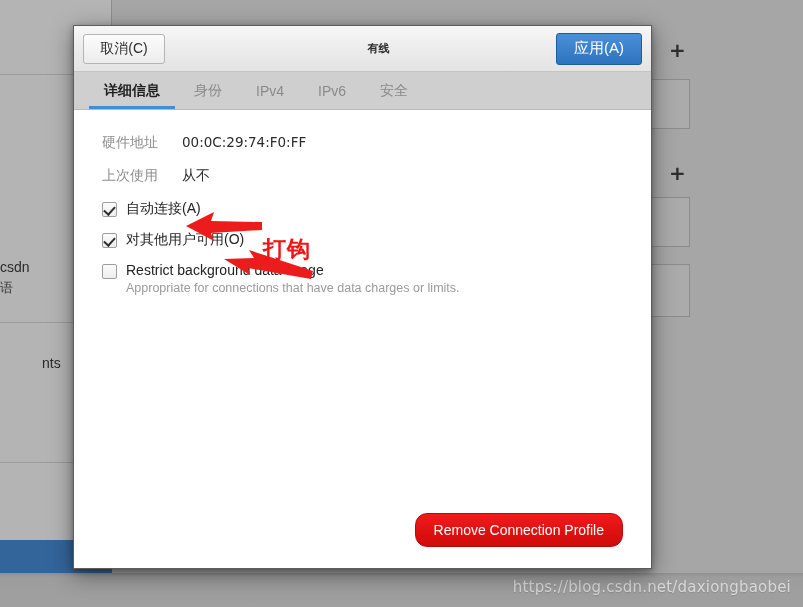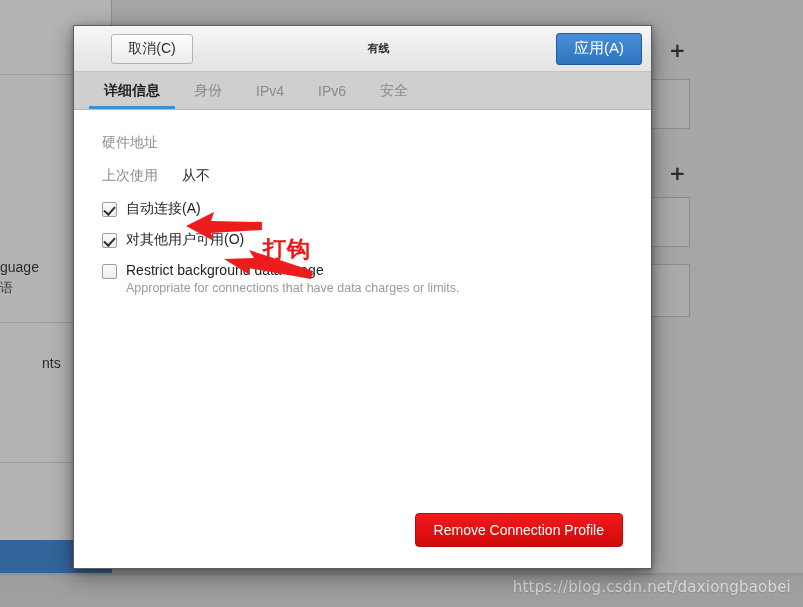--- a/index.html
+++ b/index.html
@@ -129,21 +129,20 @@
     min-width: 82px;
     height: 30px;
     padding: 0 12px;
     font-size: 14px;
     color: #2c2c2c;
     background: linear-gradient(to bottom, #fcfcfc 0%, #ececec 100%);
     border: 1px solid #b4b4b4;
     border-radius: 3px;
     cursor: pointer;
     font-family: "Liberation Sans", sans-serif;
-    margin-left: 28px;
   }
   .btn-apply {
     position: relative;
     z-index: 2;
     margin-left: auto;
     min-width: 86px;
     height: 32px;
     padding: 0 12px;
     font-size: 15px;
     color: #ffffff;
@@ -252,21 +251,21 @@
 
   .btn-remove {
     position: absolute;
     right: 28px; bottom: 21px;
     height: 34px;
     padding: 0 18px;
     font-size: 14px;
     color: #ffffff;
     background: linear-gradient(to bottom, #f01c1c 0%, #e01010 55%, #cf0c0c 100%);
     border: 1px solid #b80a0a;
-    border-radius: 4px;
+    border-radius: 12px;
     cursor: pointer;
     font-family: "Liberation Sans", sans-serif;
   }
 
   
   .annot-layer {
     position: absolute; inset: 0;
     pointer-events: none;
     z-index: 60;
   }
@@ -284,21 +283,21 @@
 
 <div id="screen">
 
   <div class="bg-layer">
 
     <div class="bg-left-panel">
       <div class="bg-left-sep" style="top:74px;"></div>
       <div class="bg-left-sep" style="top:322px;"></div>
       <div class="bg-left-sep" style="top:462px;"></div>
 
-      <div class="bg-left-text" style="left:0px; top:259px;">guage</div>
+      <div class="bg-left-text" style="left:0px; top:259px;">csdn</div>
       <div class="bg-left-text cjk" style="left:0px; top:279px;">语</div>
       <div class="bg-left-text" style="left:0px; top:355px;margin-left:42px;">nts</div>
 
       <div class="bg-selected-row"></div>
     </div>
 
     <div class="bg-right-area">
 
       <div class="bg-plus" style="left:556px; top:40px;">+</div>
       <div class="bg-card" style="left:497px; top:79px; width:80px; height:50px;"></div>
@@ -338,20 +337,21 @@
       <div class="tab">身份</div>
       <div class="tab">IPv4</div>
       <div class="tab">IPv6</div>
       <div class="tab">安全</div>
     </div>
 
     <div class="dialog-body">
 
       <div class="info-row">
         <span class="info-label">硬件地址</span>
+        <span class="info-value">00:0C:29:74:F0:FF</span>
       </div>
 
       <div class="info-row">
         <span class="info-label">上次使用</span>
         <span class="info-value cjk">从不</span>
       </div>
 
       <div class="check-list">
 
         <div class="check-row">

